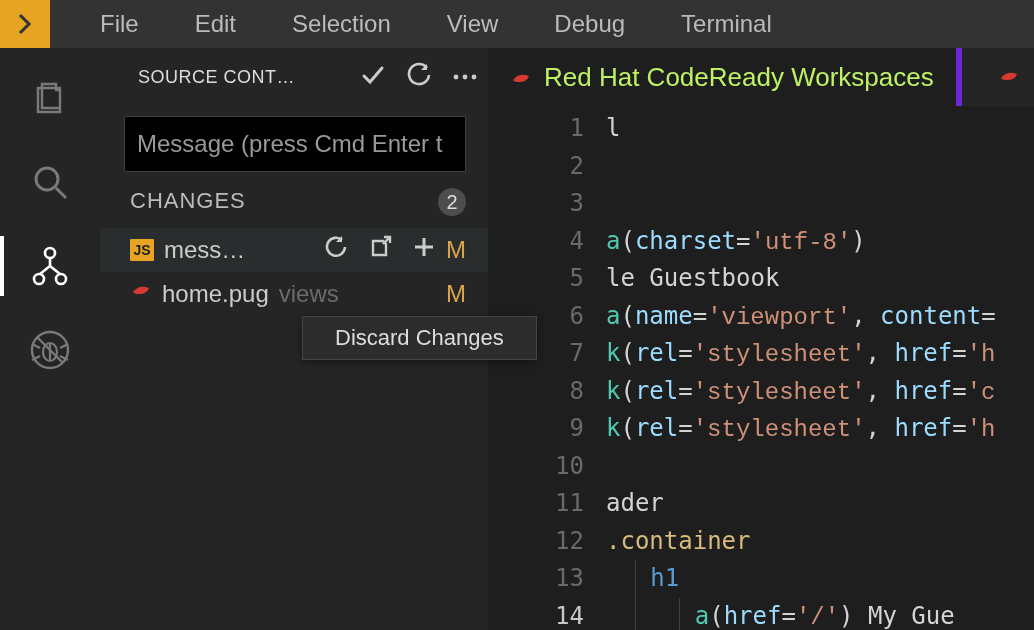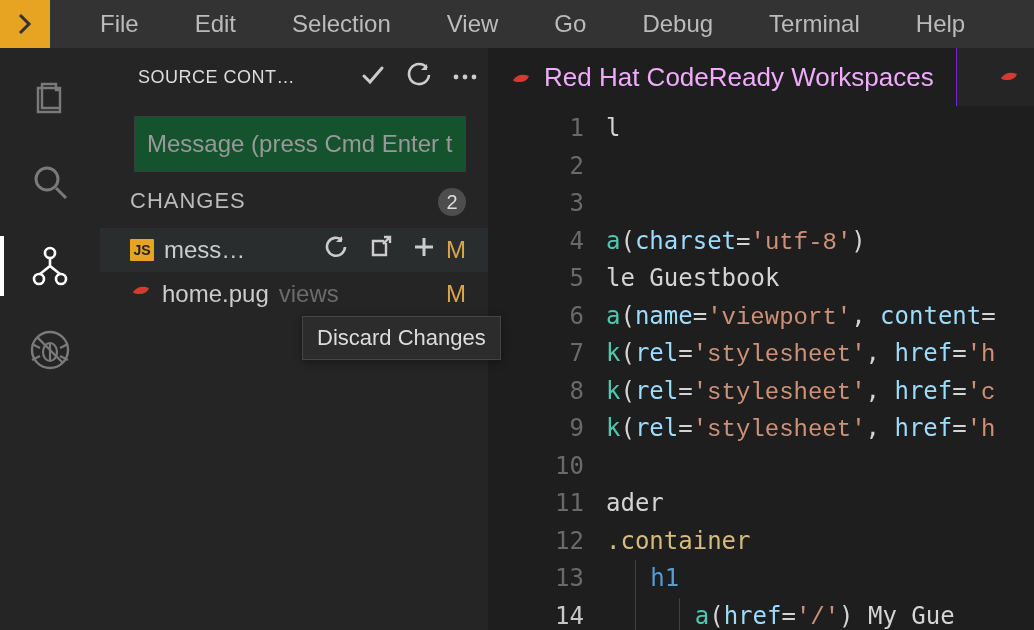--- a/index.html
+++ b/index.html
@@ -94,23 +94,23 @@
 .sidebar-header .actions {
   display: flex;
   gap: 20px;
   align-items: center;
 }
 .sidebar-header .actions .act {
   color: #ccc;
   cursor: pointer;
 }
 .commit-box {
-  margin: 10px 22px 0 34px;
+  margin: 10px 22px 0 24px;
   height: 56px;
-  background: #14532d;
+  background: #000000;
   border: 1px solid #3c3c3c;
   color: #999;
   font-size: 24px;
   padding: 0 12px;
   display: flex;
   align-items: center;
   outline: none;
 }
 .commit-box::placeholder { color: #999; }
 .section-header {
@@ -205,23 +205,23 @@
   display: flex;
   align-items: center;
 }
 .tab {
   height: 58px;
   background: #1e1e1e;
   display: flex;
   align-items: center;
   padding: 0 22px;
   gap: 12px;
-  color: #f0abfc;
+  color: #bef264;
   font-size: 26px;
-  border-right: 1px solid #6d28d9;
+  border-right: 6px solid #6d28d9;
 }
 .tab .tabicon { width: 22px; height: 22px; }
 .tab-gap { flex: 1; background: #252526; height: 100%; }
 .tab-right {
   width: 50px;
   display: flex;
   align-items: center;
   justify-content: center;
 }
 .code-area {
@@ -264,43 +264,41 @@
 .t-plain { color: #d4d4d4; }
 .indent-guide { border-left: 1px solid #404040; display: inline-block; height: 37.5px; vertical-align: top; }
 .tooltip {
   position: absolute;
   left: 302px;
   top: 316px;
   background: #2c2c2c;
   border: 1px solid #454545;
   color: #ddd;
   font-size: 22px;
-  padding: 8px 14px;
+  padding: 8px 32px;
   box-shadow: 0 2px 8px rgba(0,0,0,.4);
   z-index: 10;
 }
 </style>
 </head>
 <body>
 
 <div class="menubar">
   <div class="home-btn">
     <svg width="18" height="24" viewBox="0 0 18 24">
         <path d="M4 3 L13 12 L4 21" stroke="#333" stroke-width="3" fill="none"></path>
       </svg>
   </div>
   <div class="items" id="menu-items">
       <div class="item">File</div>
       <div class="item">Edit</div>
       <div class="item">Selection</div>
       <div class="item">View</div>
-      <div class="item">Go</div>
       <div class="item">Debug</div>
       <div class="item">Terminal</div>
-      <div class="item">Help</div>
     </div>
 </div>
 
 <div class="main">
 
   <div class="activity-bar">
     <div class="aicon">
       <svg width="40" height="40" viewBox="0 0 40 40">
           <path d="M12 6 h14 v4 h4 v24 h-22 v-24 h4 z M12 10 v20 h18 v-18 h-4 v-2 z" fill="none" stroke="currentColor" stroke-width="2.4"></path>
         </svg>

